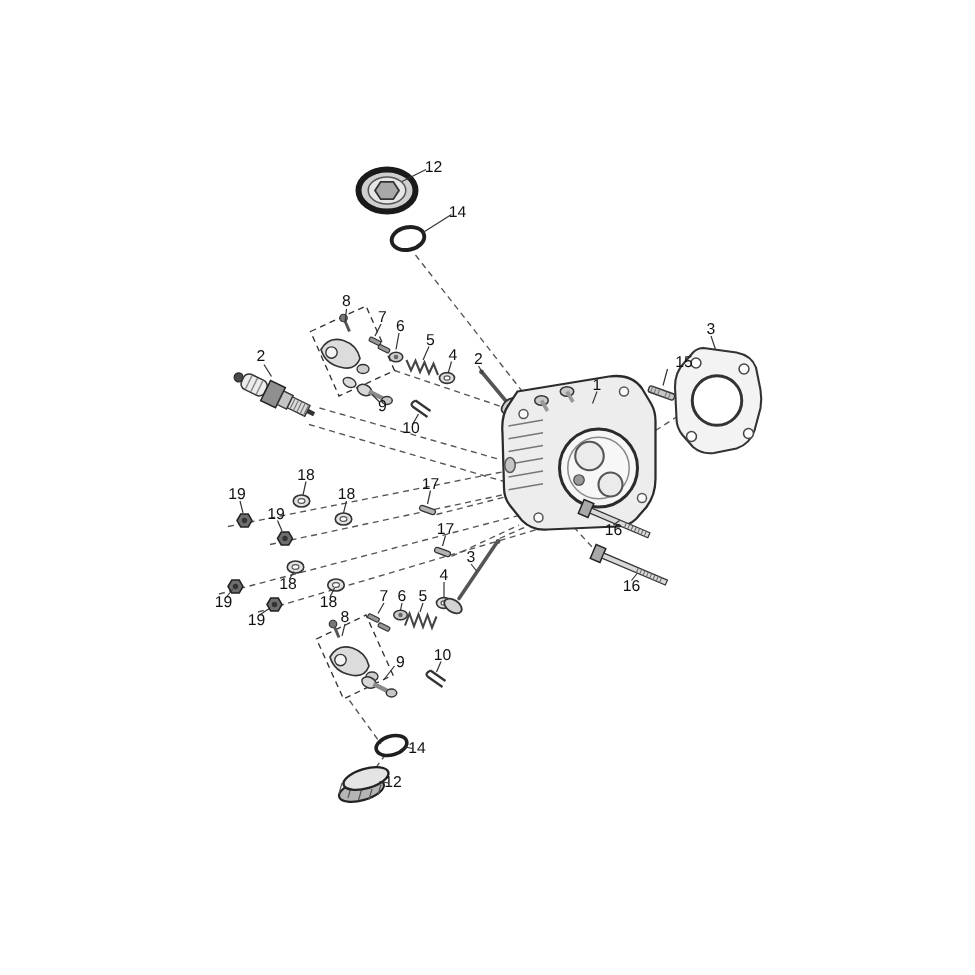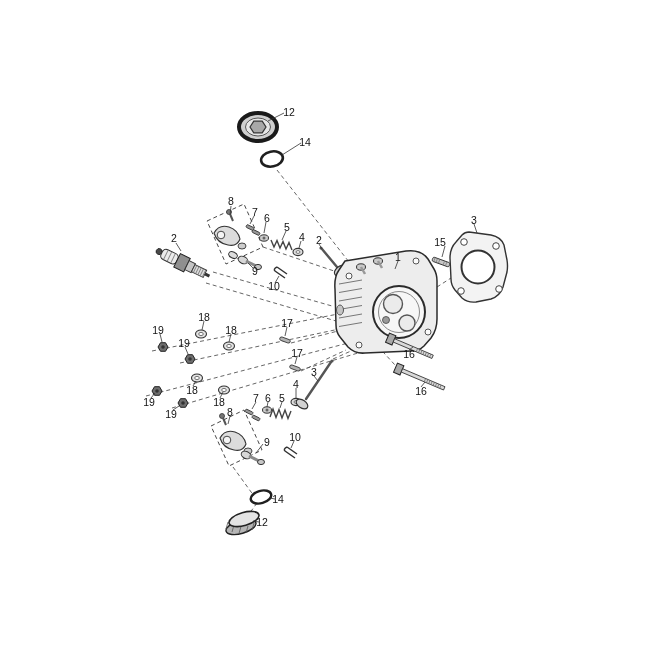--- a/index.html
+++ b/index.html
@@ -295,21 +295,21 @@
       <span class="callout" style="left: 255px; top: 212px;">7</span>
       <span class="callout" style="left: 267px; top: 218px;">6</span>
       <span class="callout" style="left: 287px; top: 227px;">5</span>
       <span class="callout" style="left: 302px; top: 237px;">4</span>
       <span class="callout" style="left: 319px; top: 240px;">2</span>
       <span class="callout" style="left: 174px; top: 238px;">2</span>
       <span class="callout" style="left: 255px; top: 271px;">9</span>
       <span class="callout" style="left: 274px; top: 286px;">10</span>
       <span class="callout" style="left: 398px; top: 257px;">1</span>
       <span class="callout" style="left: 474px; top: 220px;">3</span>
-      <span class="callout" style="left: 440px; top: 242px;">15</span>
+      <span class="callout" style="left: 456px; top: 242px;">15</span>
       <span class="callout" style="left: 158px; top: 330px;">19</span>
       <span class="callout" style="left: 204px; top: 317px;">18</span>
       <span class="callout" style="left: 184px; top: 343px;">19</span>
       <span class="callout" style="left: 231px; top: 330px;">18</span>
       <span class="callout" style="left: 287px; top: 323px;">17</span>
       <span class="callout" style="left: 297px; top: 353px;">17</span>
       <span class="callout" style="left: 409px; top: 354px;">16</span>
       <span class="callout" style="left: 421px; top: 391px;">16</span>
       <span class="callout" style="left: 149px; top: 402px;">19</span>
       <span class="callout" style="left: 192px; top: 390px;">18</span>

